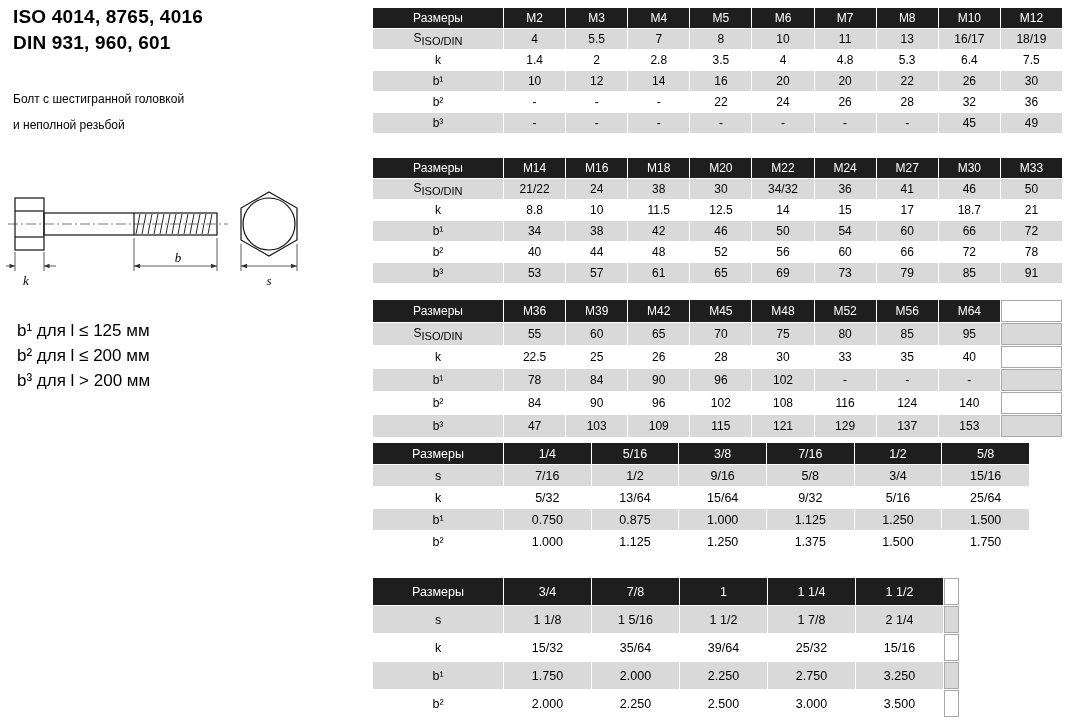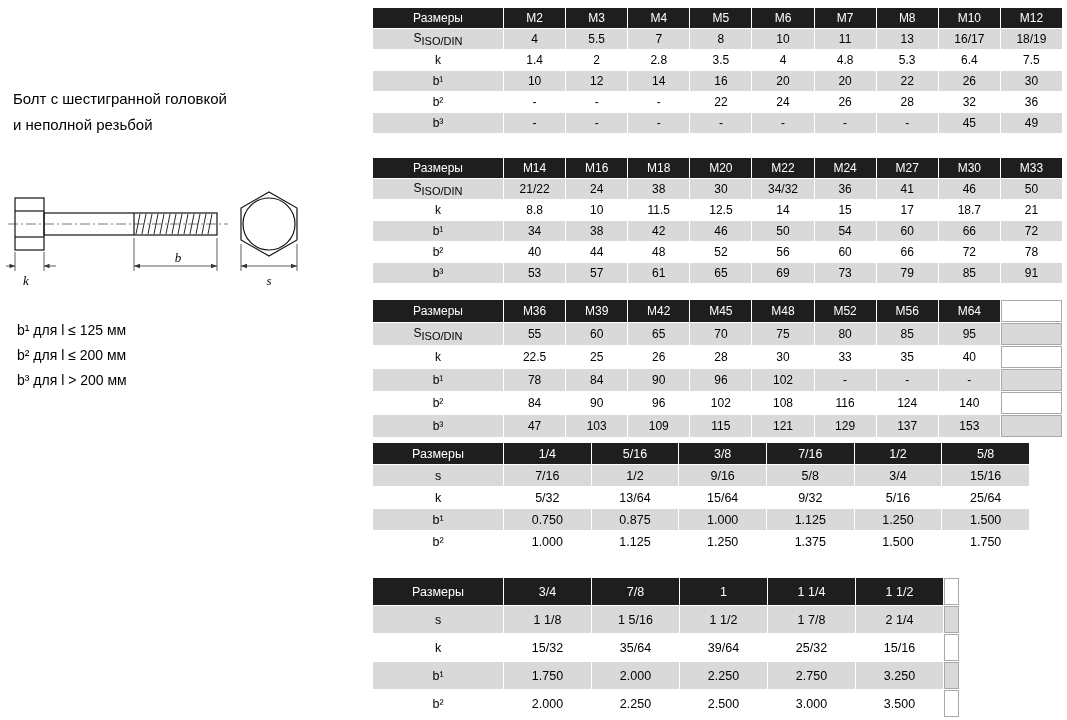--- a/index.html
+++ b/index.html
@@ -11,26 +11,26 @@
   }
   .stage { position: relative; width: 1067px; height: 720px; overflow: hidden; }
 
   
   .title-block {
     position: absolute; left: 13px; top: 4px;
     font-size: 19px; font-weight: bold; line-height: 26px; letter-spacing: .2px;
   }
   .subtitle-block {
     position: absolute; left: 13px; top: 86px;
-    font-size: 15px; line-height: 26px;
+    font-size: 12px; line-height: 26px;
   }
   .drawing-wrap { position: absolute; left: 6px; top: 186px; }
   .notes-block {
     position: absolute; left: 17px; top: 318px;
-    font-size: 14px; line-height: 25px;
+    font-size: 17px; line-height: 25px;
   }
 
   
   .tables-region { position: absolute; left: 372px; top: 0; width: 695px; height: 720px; }
   .tbl { position: absolute; left: 0; }
   #t1 { top: 7px; }
   #t2 { top: 157px; }
   #t3 { top: 299px; }
   #t4 { top: 442px; }
   #t5 { top: 577px; }
@@ -60,20 +60,24 @@
   .tbl tr.row-gray th, .tbl tr.row-gray td { background: var(--row-stripe, #d9d9d9); }
   .tbl tr.row-white th, .tbl tr.row-white td { background: #ffffff; }
   .tbl th.empty, .tbl td.empty { background: #ffffff; border: 1px solid #a9a9a9; }
   .tbl sub { font-size: 11px; }
 </style>
 </head>
 <body>
 
 <div class="stage">
 
+  <div class="title-block">
+    <div>ISO 4014, 8765, 4016</div>
+    <div>DIN 931, 960, 601</div>
+  </div>
 
   <div class="subtitle-block">
     <div>Болт с шестигранной головкой</div>
     <div>и неполной резьбой</div>
   </div>
 
   <svg class="drawing-wrap" width="320" height="114" viewBox="0 0 320 114">
 
     <line x1="2" y1="38" x2="222" y2="38" stroke="#555" stroke-width="0.8" stroke-dasharray="10 3 2 3"></line>
 

